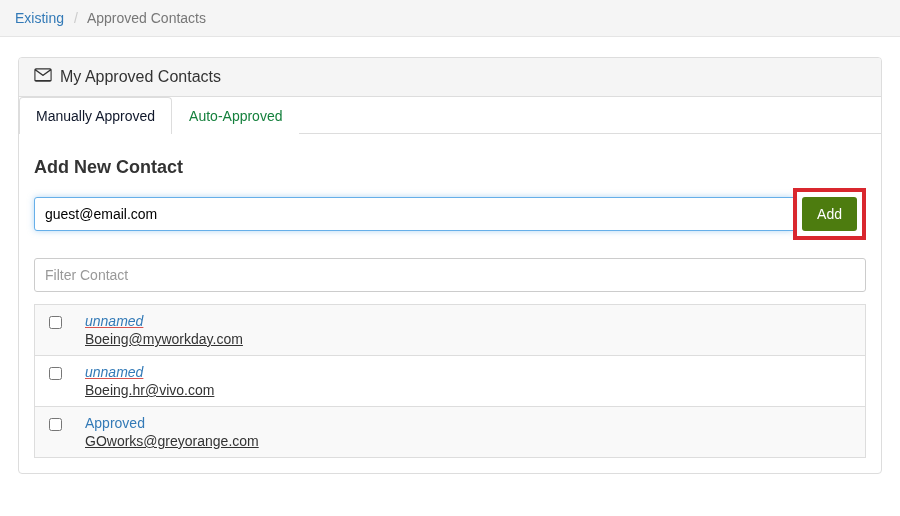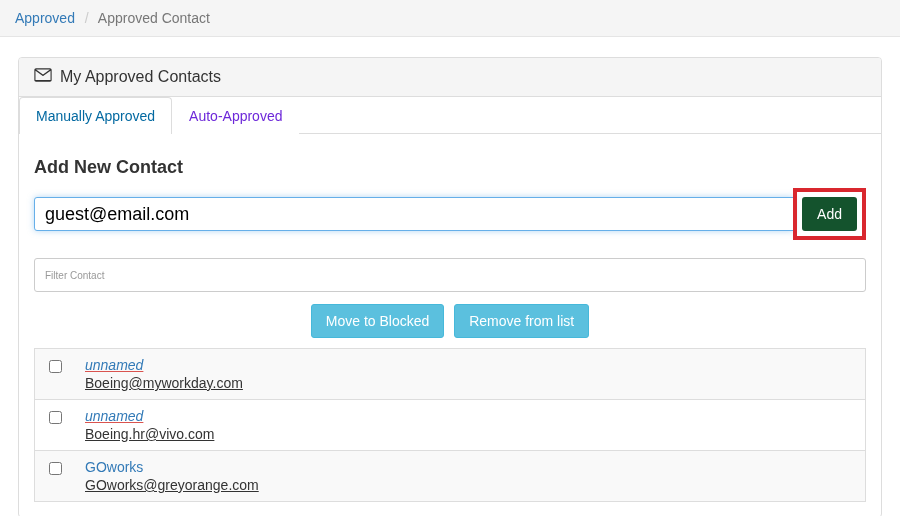--- a/index.html
+++ b/index.html
@@ -36,72 +36,72 @@
     gap: 8px;
   }
   .panel-heading svg { width: 18px; height: 14px; fill: #333; }
   .tabs {
     display: flex;
     border-bottom: 1px solid #ddd;
   }
   .tab {
     padding: 10px 16px;
     cursor: pointer;
-    color: #6d28d9;
+    color: #15803d;
     border: 1px solid transparent;
     border-bottom: none;
     margin-bottom: -1px;
     background: #fff;
     font-size: 14px;
   }
   .tab.active {
-    color: #0369a1;
+    color: #0f172a;
     border-color: #ddd;
     border-bottom-color: #fff;
     border-radius: 4px 4px 0 0;
   }
   .panel-body { padding: 15px; }
   .section-title { font-size: 18px; font-weight: 700; margin: 8px 0 10px; color: #333; }
   .add-row { display: flex; align-items: center; margin-bottom: 18px; }
   .add-row input {
     flex: 1;
     height: 34px;
     padding: 6px 10px;
-    font-size: 18px;
+    font-size: 14px;
     border: 1px solid #66afe9;
     border-radius: 3px 0 0 3px;
     outline: none;
     box-shadow: 0 0 6px rgba(102,175,233,0.5);
   }
   .btn {
     display: inline-block;
     padding: 7px 14px;
     font-size: 14px;
     border-radius: 3px;
     border: 1px solid transparent;
     cursor: pointer;
-    background: #14532d;
+    background: #4d7c0f;
     color: #fff;
     height: 34px;
     line-height: 18px;
   }
   .btn.light { background: #5bc0de; border-color: #46b8da; }
   .add-wrap {
     display: inline-block;
     border: 4px solid #d9272e;
     padding: 5px;
     margin-left: -1px;
   }
   .filter-input {
     width: 100%;
     height: 34px;
     padding: 12px 10px;
     border: 1px solid #ccc;
     border-radius: 3px;
-    font-size: 10px;
+    font-size: 14px;
     color: #555;
     margin-bottom: 12px;
   }
   .filter-input::placeholder { color: #999; }
   .action-row { text-align: center; margin-bottom: 10px; }
   .action-row .btn { margin: 0 3px; }
   .contacts-table {
     width: 100%;
     border-collapse: collapse;
     border: 1px solid #ddd;
@@ -116,23 +116,23 @@
   .contacts-table tr:first-child td { border-top: none; }
   .chk-col { width: 40px; text-align: left; }
   .contact-name { color: #337ab7; font-style: italic; text-decoration: underline; text-decoration-color: #d9534f; cursor: pointer; }
   .contact-name.named { text-decoration: none; font-style: normal; }
   .contact-email { color: #333; margin-top: 2px; text-decoration: underline; }
 </style>
 </head>
 <body>
 
 <div class="breadcrumb">
-  <a href="#">Approved</a>
+  <a href="#">Existing</a>
   <span class="sep">/</span>
-  <span>Approved Contact</span>
+  <span>Approved Contacts</span>
 </div>
 
 <div class="panel">
   <div class="panel-heading">
     <span>
       <svg viewBox="0 0 512 384">
           <path d="M502 48c0-26-22-48-48-48H58C32 0 10 22 10 48v288c0 26 22 48 48 48h396c26 0 48-22 48-48V48zM454 32 256 178 58 32h396zM42 336V68l208 154c3 2 7 2 10 0L470 68v268H42z"></path>
         </svg>
     </span>
     <span>My Approved Contacts</span>
@@ -148,45 +148,41 @@
     <div class="section-title">Add New Contact</div>
     <div class="add-row">
       <input type="text" value="guest@email.com" style="">
       <span class="add-wrap">
         <button class="btn">Add</button>
       </span>
     </div>
 
     <input class="filter-input" type="text" placeholder="Filter Contact" style="">
 
-    <div class="action-row">
-      <button class="btn light">Move to Blocked</button>
-      <button class="btn light">Remove from list</button>
-    </div>
 
     <table class="contacts-table">
       <tbody id="contacts-body">
           <tr>
             <td class="chk-col"><input type="checkbox" style=""></td>
             <td>
               <div class="contact-name">unnamed</div>
               <div class="contact-email">Boeing@myworkday.com</div>
             </td>
           </tr>
           <tr>
             <td class="chk-col"><input type="checkbox" style=""></td>
             <td>
               <div class="contact-name">unnamed</div>
               <div class="contact-email">Boeing.hr@vivo.com</div>
             </td>
           </tr>
           <tr>
             <td class="chk-col"><input type="checkbox" style=""></td>
             <td>
-              <div class="contact-name named">GOworks</div>
+              <div class="contact-name named">Approved</div>
               <div class="contact-email">GOworks@greyorange.com</div>
             </td>
           </tr>
         </tbody>
     </table>
 
   </div>
 </div>
 
 </body></html>

